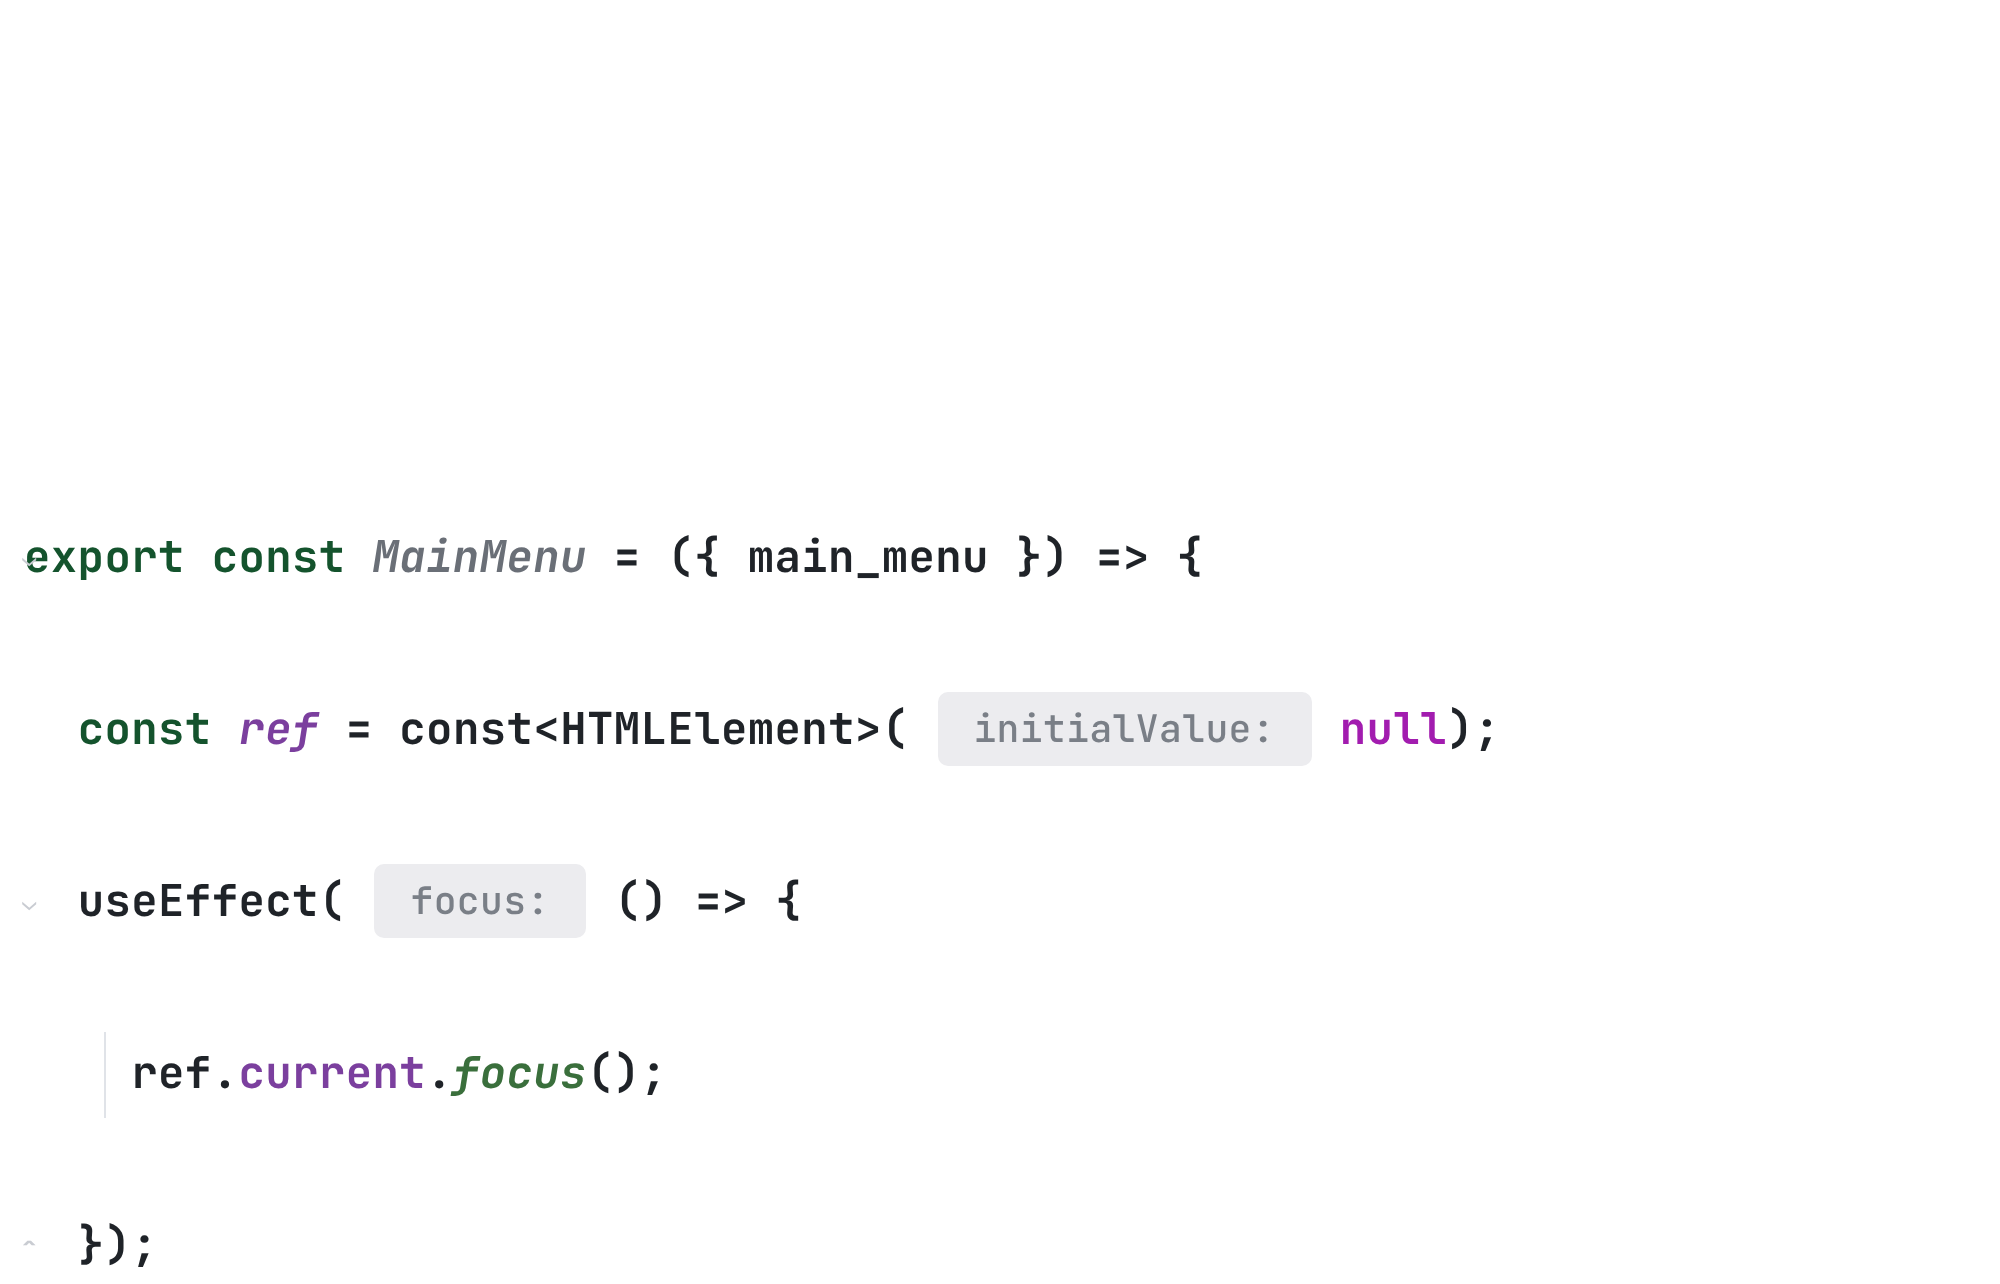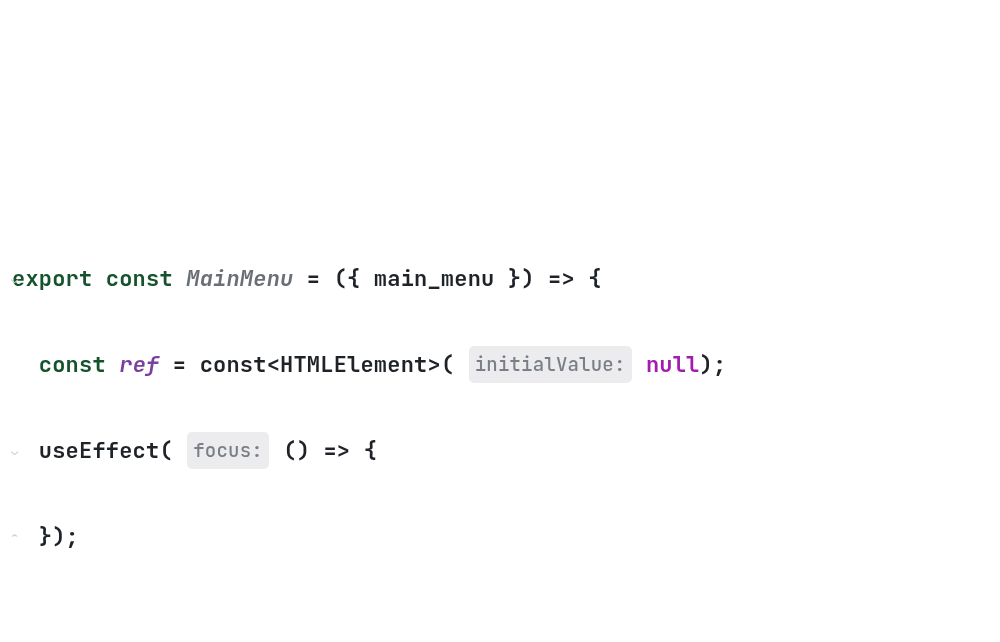--- a/index.html
+++ b/index.html
@@ -32,36 +32,37 @@
   .prop { color:#7b3f9e; }
   .nullkw { color:#a21caf; font-weight:700; }
   .under { text-decoration-color: currentColor; text-underline-offset:3px; text-decoration-thickness:1.5px; }
   .hint {
     display:inline-block;
     background:#ececef;
     color:#7a7f87;
     font-style:normal;
     font-weight:500;
     font-size:19px;
-    padding:0 6px;
+    padding:0 18px;
     border-radius:5px;
     vertical-align:1px;
     margin:0 1px;
   }
   .faint-brace { color:#c9ccd2; }
 </style>
 </head>
 <body>
 
 
 
 <div class="code">
 <div class="line"><span class="faint-brace gutter-icon" style="top:14px;">⌄</span><span class="kw">export</span> <span class="kw">const</span> <span class="cname ital">MainMenu</span><span> = </span><span>({ </span><span class="under">main_menu</span><span> }) =&gt; {</span></div>
 <div class="line"><span>  </span><span class="kw">const</span> <span class="vname ital">ref</span><span> = </span><span class="ital">const</span><span>&lt;</span><span>HTMLElement</span><span>&gt;</span><span>(</span> <span class="hint">initialValue:</span><span class="nullkw"> null</span><span>);</span></div>
 <div class="line"><span class="faint-brace gutter-icon" style="top:14px;">⌄</span><span>  </span><span class="ital">useEffect</span><span>(</span> <span class="hint">focus:</span><span> () =&gt; {</span></div>
+<div class="line"><span class="guide" style="left:40px;"></span><span>    </span><span class="ital">ref</span><span>.</span><span class="prop">current</span><span>.</span><span class="fn">focus</span><span>();</span></div>
 <div class="line"><span class="faint-brace gutter-icon" style="top:14px;">⌃</span><span>  </span><span>});</span></div>
 
 
 
 
 
 
 
 
 </div>

